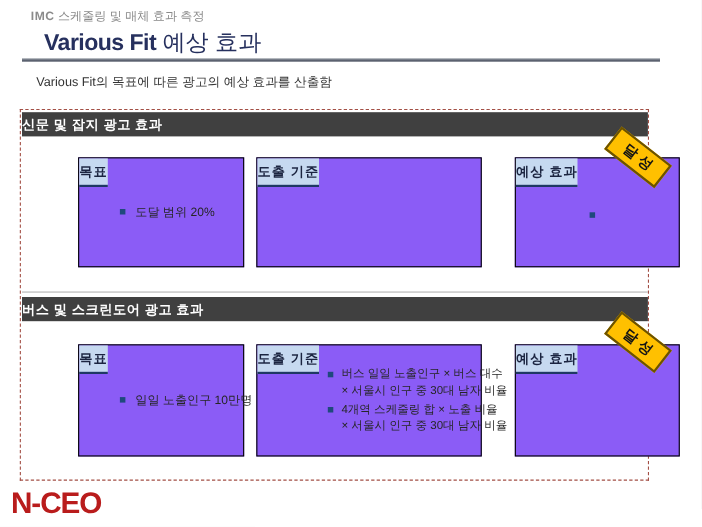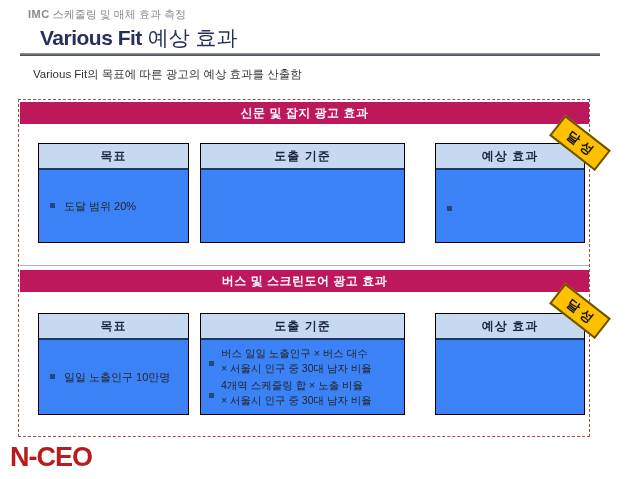--- a/index.html
+++ b/index.html
@@ -12,43 +12,43 @@
   .title{position:absolute;left:40px;top:24px;font-size:21px;color:#26305e;white-space:pre;}
   .title .en{font-weight:bold;letter-spacing:-.5px;}
   .title-rule{position:absolute;left:20px;top:53px;width:580px;height:3px;
               background:linear-gradient(#9aa0a8,#3c4354);}
   .subtitle{position:absolute;left:33px;top:67px;font-size:11.5px;color:#333333;}
 
   
   .frame{position:absolute;left:18px;top:99px;width:572px;height:338px;border:1px dashed #a34f45;box-sizing:border-box;}
 
   
-  .band{position:absolute;left:20px;width:569px;height:22px;background:#be185d;color:#ffffff;
-        font-size:12px;font-weight:bold;text-align:center;line-height:22px;letter-spacing:.5px;}
+  .band{position:absolute;left:20px;width:569px;height:22px;background:#404040;color:#ffffff;
+        font-size:12px;font-weight:bold;text-align:left;line-height:22px;letter-spacing:.5px;}
   .band1{top:102px;} .band2{top:270px;}
   .hline{position:absolute;left:20px;top:265px;width:569px;height:1px;background:#b4b4b4;}
 
   
-  .box{position:absolute;border:1.5px solid #000000;background:#3b82f6;display:flex;flex-direction:column;box-sizing:border-box;}
+  .box{position:absolute;border:1.5px solid #000000;background:#8b5cf6;display:flex;flex-direction:row;box-sizing:border-box;margin-left:33px;}
   .box-h{height:24px;flex:none;background:#c6d9f0;border-bottom:2px solid #1f3864;
          display:flex;align-items:center;justify-content:center;
          font-size:12px;font-weight:bold;color:#1b2440;letter-spacing:1px;}
   .box-b{flex:1;display:flex;flex-direction:column;justify-content:center;padding:4px 4px 4px 9px;}
   .bullet{display:flex;align-items:flex-start;margin:3px 0;}
   .sq{width:5px;height:5px;background:#1f497d;margin:5px 9px 0 2px;flex:none;}
   .line{display:block;font-size:11px;color:#262626;line-height:16px;white-space:nowrap;}
 
   .b1a{left:38px;top:143px;width:151px;height:100px;}
   .b1b{left:200px;top:143px;width:205px;height:100px;}
   .b1c{left:435px;top:143px;width:150px;height:100px;}
   .b2a{left:38px;top:313px;width:151px;height:102px;}
   .b2b{left:200px;top:313px;width:205px;height:102px;}
   .b2c{left:435px;top:313px;width:150px;height:102px;}
   .b2b .box-b{padding:3px 2px 3px 6px;}
-  .b2b .bullet{margin:1px 0;align-items:center;}
+  .b2b .bullet{margin:1px 0;}
   .b2b .line{font-size:10.5px;line-height:15px;}
   .b2b .sq{margin:5px 7px 0 2px;}
 
   
   .stamp{position:absolute;width:58px;height:26px;background:#ffc000;border:2px solid #6b5200;
          transform:rotate(38deg);display:flex;align-items:center;justify-content:center;
          font-size:13px;font-weight:bold;color:#141414;letter-spacing:4px;box-sizing:border-box;
          padding-left:4px;}
   .stamp1{left:551px;top:130px;}
   .stamp2{left:551px;top:298px;}

